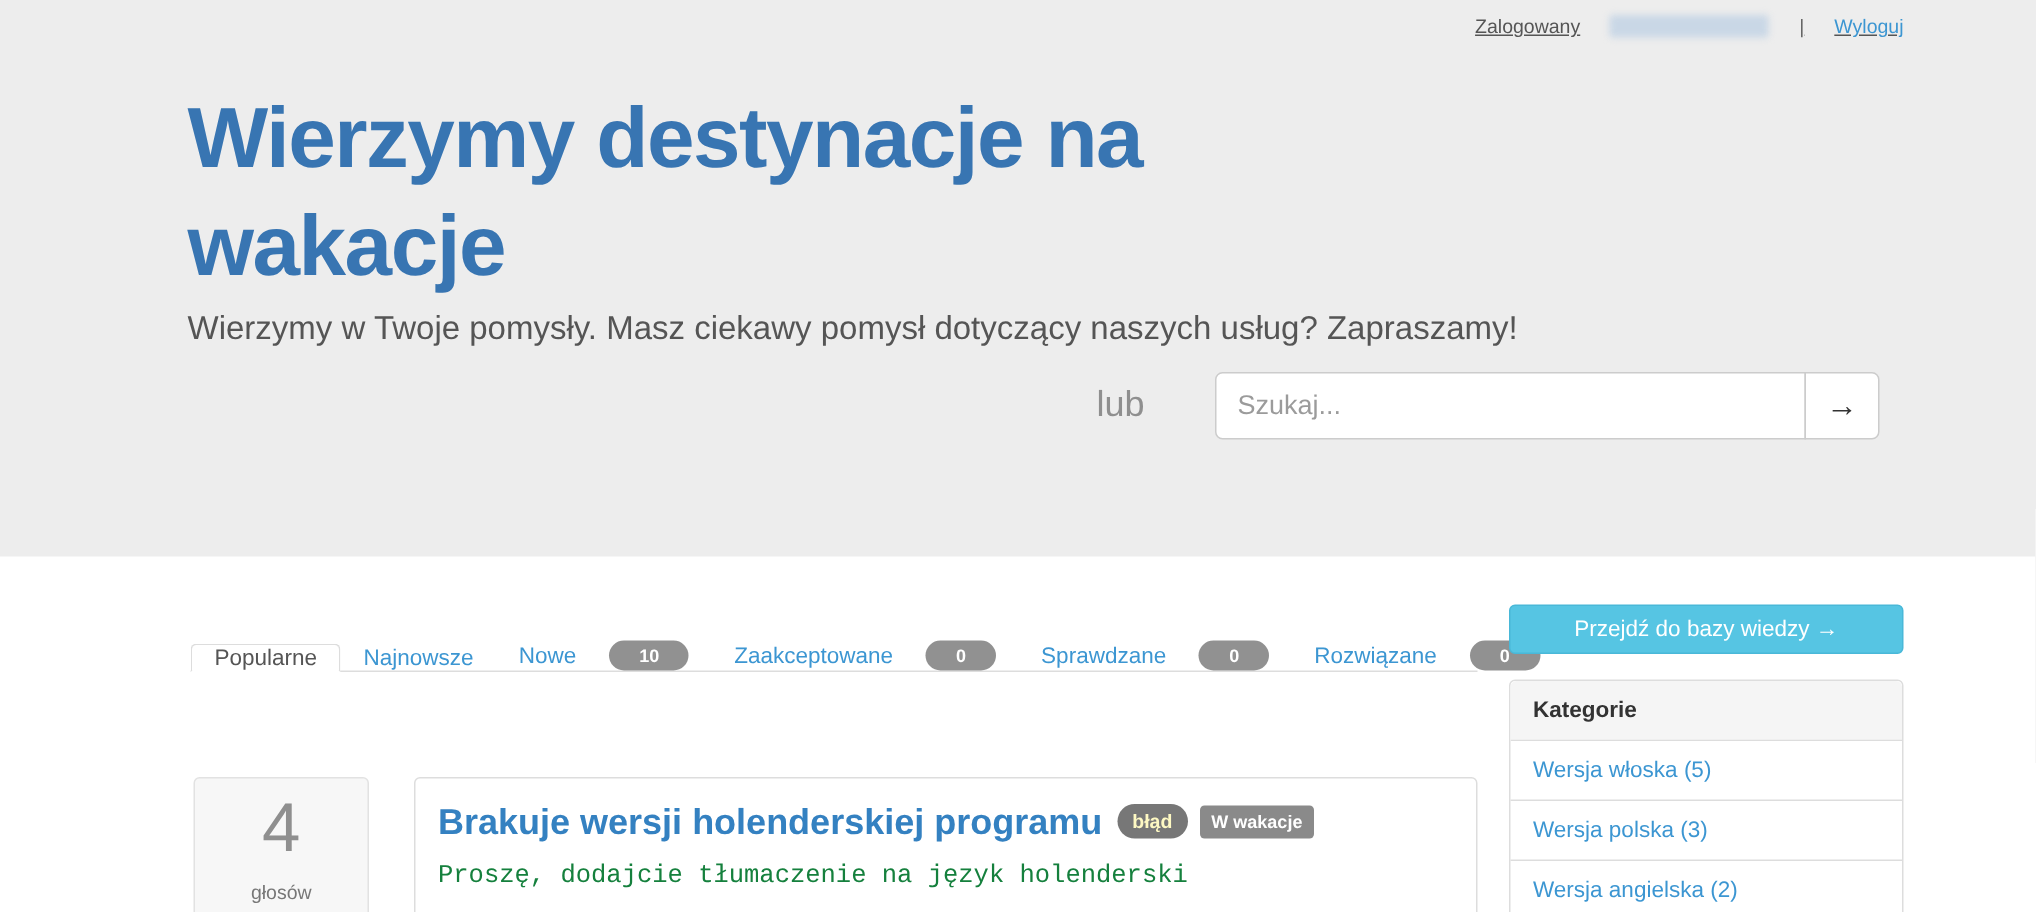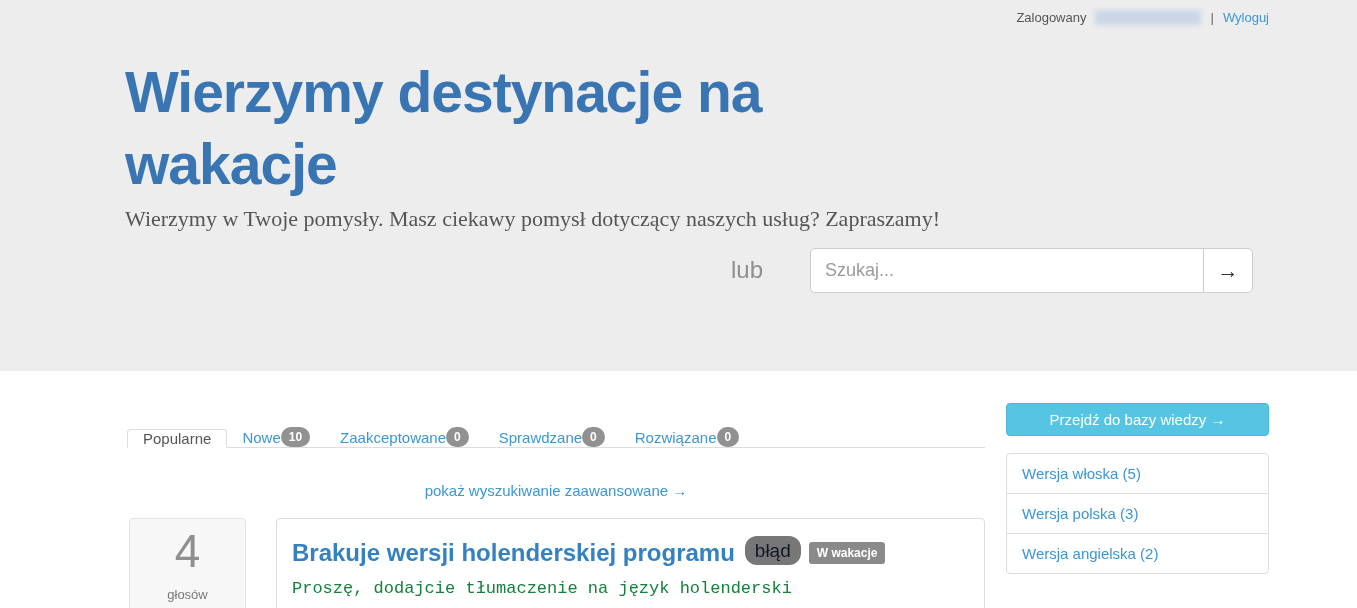--- a/index.html
+++ b/index.html
@@ -26,37 +26,37 @@
   .page { position: relative; width: 1357px; height: 608px; overflow: hidden; }
 
   
   .hero {
     position: absolute; left: 0; top: 0; width: 1357px; height: 371px;
     background: var(--hero_bg);
   }
   .userbar {
     position: absolute; top: 10px; right: 88px;
     font-size: 13px; color: var(--text_dark);
-    display: flex; align-items: center; gap: 9px;
+    display: flex; align-items: center; gap: 20px; text-decoration: underline;
   }
   .blur-box {
     display: inline-block; width: 106px; height: 15px;
     background: #c9d7e6; border-radius: 2px; filter: blur(2.5px);
   }
   .userbar .sep { color: #666; }
   .userbar a { color: var(--link_blue); text-decoration: none; cursor: pointer; }
 
   .hero h1 {
     position: absolute; left: 125px; top: 57px; margin: 0;
     width: 790px; font-size: 57px; line-height: 1.26; letter-spacing: -1px;
     font-weight: bold; color: var(--heading_blue);
   }
   .subtitle {
     position: absolute; left: 125px; top: 206px; margin: 0;
-    font-size: 22px; font-weight: 400; color: var(--text_dark); font-family: Liberation Serif, serif;
+    font-size: 22px; font-weight: 400; color: var(--text_dark);
   }
   .btn-green {
     position: absolute; left: 144px; top: 248px; width: 540px; height: 45px;
     background: var(--green); border: 1px solid var(--green_border);
     border-radius: 5px; color: #fff; font-size: 18px;
     font-family: "Liberation Sans", sans-serif; cursor: pointer;
   }
   .or-label {
     position: absolute; left: 731px; top: 256px;
     font-size: 24px; color: #8f8f8f;
@@ -89,23 +89,23 @@
     display: flex; align-items: center; font-size: 15px; text-decoration: none;
     padding: 0 15px; cursor: pointer; white-space: nowrap;
   }
   .tab.active {
     background: #fff; color: var(--text_dark);
     border: 1px solid var(--border_gray); border-bottom: 1px solid #fff;
     border-radius: 4px 4px 0 0; margin-bottom: -1px;
   }
   .tab.link { color: var(--link_blue); }
   .tab .badge {
-    margin-left: 0; background: var(--badge_gray); color: #fff;
+    margin-left: 22px; background: var(--badge_gray); color: #fff;
     font-size: 12px; font-weight: bold; line-height: 1;
-    padding: 4px 8px; border-radius: 10px;
+    padding: 4px 20px; border-radius: 10px;
   }
 
   
   .adv-link-wrap {
     position: absolute; left: 127px; top: 482px; width: 858px;
     text-align: center; font-size: 15px;
   }
   .adv-link-wrap a { color: var(--link_blue); text-decoration: none; cursor: pointer; }
 
   .votebox {
@@ -123,22 +123,22 @@
     position: absolute; left: 276px; top: 518px; width: 709px; height: 120px;
     background: #fff; border: 1px solid var(--border_gray); border-radius: 4px;
     padding: 17px 15px 0 15px;
   }
   .card h2 { margin: 0; font-size: 24px; line-height: 1.1; }
   .card h2 a {
     color: var(--item_title_blue); font-weight: bold; text-decoration: none; cursor: pointer;
   }
   .badge-pill {
     display: inline-block; vertical-align: 4px; margin-left: 10px;
-    background: var(--pill_gray); color: #0f172a;
-    font-size: 19px; font-weight: normal; line-height: 1;
+    background: var(--pill_gray); color: #fef9c3;
+    font-size: 13px; font-weight: bold; line-height: 1;
     padding: 5px 10px; border-radius: 12px;
   }
   .badge-label {
     display: inline-block; vertical-align: 4px; margin-left: 8px;
     background: #8a8a8a; color: #fff;
     font-size: 12px; font-weight: bold; line-height: 1;
     padding: 5px 8px; border-radius: 3px;
   }
   .card .desc { margin: 13px 0 0 0; font-size: 17px; color: #15803d; font-family: Liberation Mono, monospace; }
 
@@ -186,52 +186,53 @@
 
     <div class="search-group">
       <input type="text" placeholder="Szukaj..." style="">
       <button><span>→</span></button>
     </div>
   </div>
 
   <div class="tabs">
     <div class="tab active">Popularne</div>
     <a class="tab link">
+        <span>Najnowsze</span>
+      </a>
+    <a class="tab link">
         <span>Nowe</span>
         <span class="badge">10</span>
       </a>
     <a class="tab link">
         <span>Zaakceptowane</span>
         <span class="badge">0</span>
       </a>
     <a class="tab link">
         <span>Sprawdzane</span>
         <span class="badge">0</span>
       </a>
     <a class="tab link">
         <span>Rozwiązane</span>
         <span class="badge">0</span>
       </a>
   </div>
 
-  <div class="adv-link-wrap">
-    <a>pokaż wyszukiwanie zaawansowane →</a>
-  </div>
 
   <div class="votebox">
     <div class="vote-num">4</div>
     <div class="vote-label">głosów</div>
   </div>
 
   <div class="card">
     <h2><a>Brakuje wersji holenderskiej programu</a><span class="badge-pill">błąd</span><span class="badge-label">W wakacje</span></h2>
     <p class="desc">Proszę, dodajcie tłumaczenie na język holenderski</p>
   </div>
 
   <button class="btn-kb">Przejdź do bazy wiedzy →</button>
 
   <div class="panel">
+    <div class="panel-head">Kategorie</div>
     <a class="cat">Wersja włoska (5)</a>
     <a class="cat">Wersja polska (3)</a>
     <a class="cat">Wersja angielska (2)</a>
   </div>
 
 </div>
 
 </body></html>

